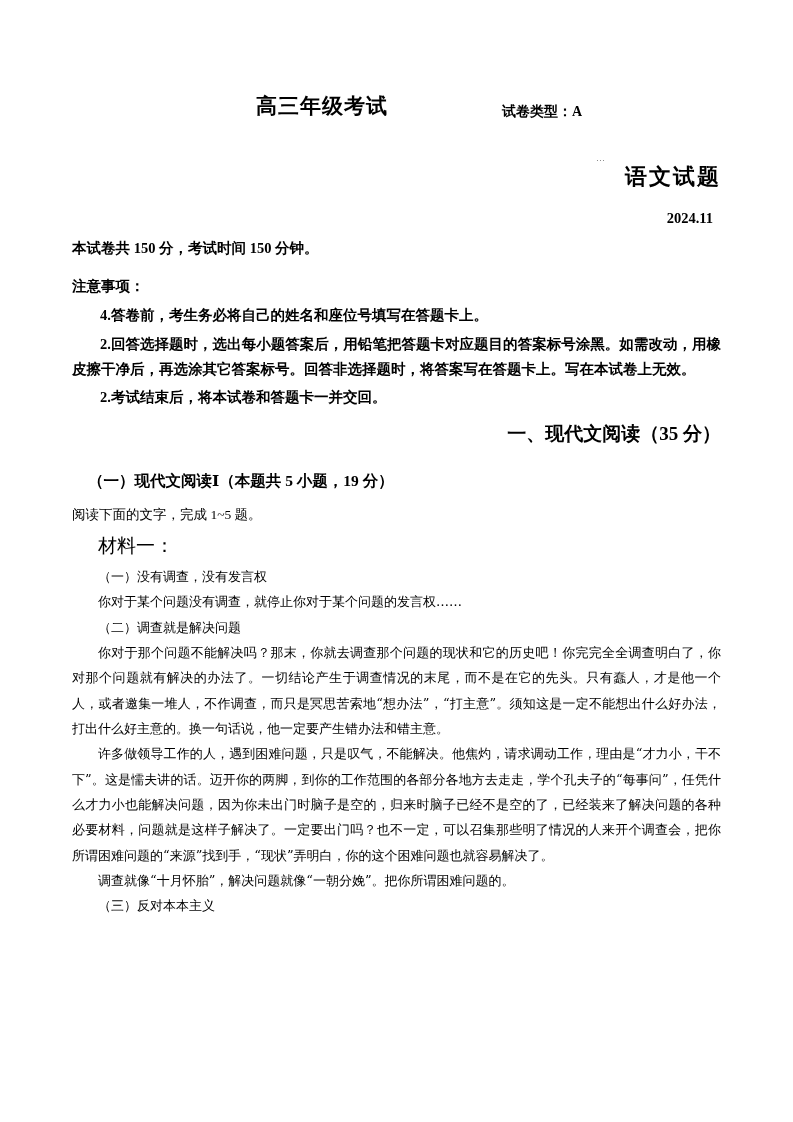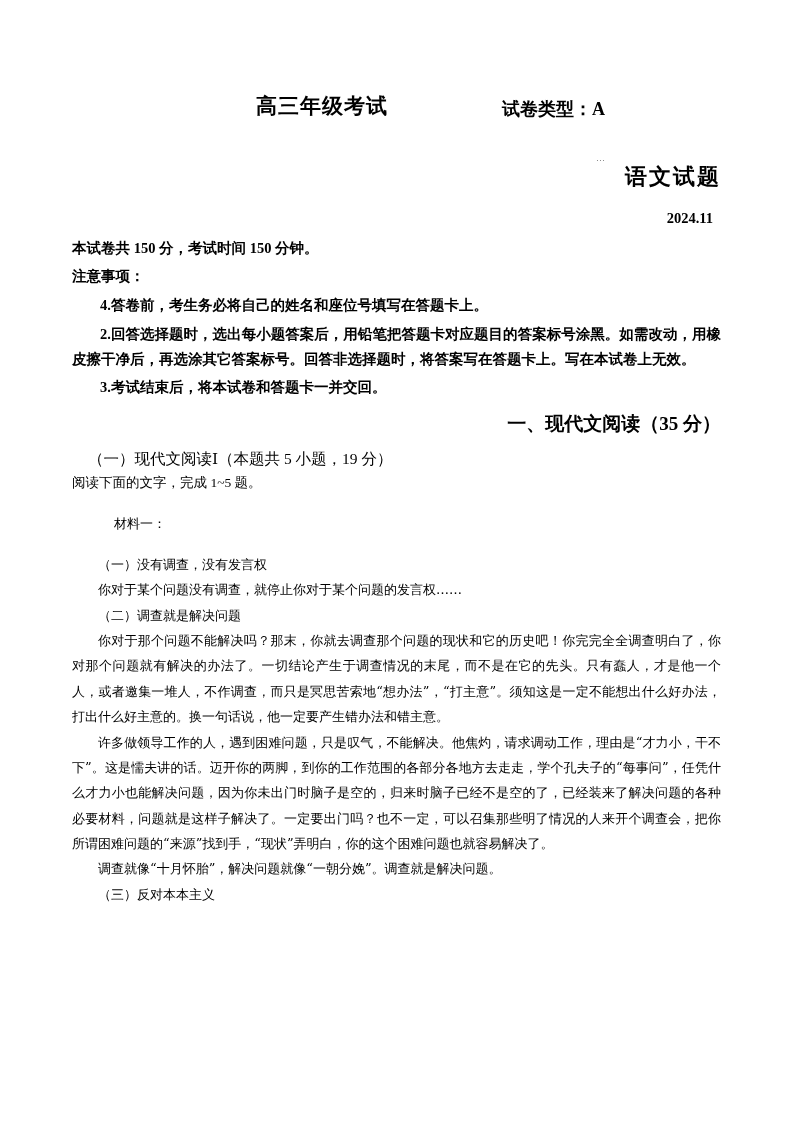--- a/index.html
+++ b/index.html
@@ -42,22 +42,22 @@
     left: 184px;
     top: 0;
     font-size: 21px;
     font-weight: bold;
     letter-spacing: 1px;
     white-space: nowrap;
   }
   .paper-type {
     position: absolute;
     left: 430px;
-    top: 5px;
-    font-size: 18px;
+    top: 11px;
+    font-size: 14px;
     font-weight: bold;
     white-space: nowrap;
   }
 
   .subject-title {
     margin-top: 42px;
     text-align: right;
     font-size: 22px;
     font-weight: bold;
     letter-spacing: 2px;
@@ -71,21 +71,21 @@
     padding-right: 8px;
   }
 
   .score-line {
     margin-top: 10px;
     font-size: 14.5px;
     font-weight: bold;
     line-height: 1.55;
   }
   .notice-head {
-    margin-top: 6px;
+    margin-top: 16px;
     font-size: 14.5px;
     font-weight: bold;
     line-height: 1.6;
   }
   .notice-item {
     font-size: 14.5px;
     font-weight: bold;
     line-height: 1.72;
     text-indent: 28px;
     margin-top: 4px;
@@ -93,45 +93,46 @@
   }
 
   .section-head {
     margin-top: 8px;
     font-size: 19px;
     font-weight: bold;
     line-height: 1.7;
     text-align: right;
   }
   .subsection-head {
-    margin-top: 4px;
+    margin-top: 16px;
     font-size: 15.5px;
-    font-weight: normal;
+    font-weight: bold;
     line-height: 1.75;
     text-indent: 16px;
   }
 
   .reading-instruction {
+    margin-top: 10px;
     font-size: 13.5px;
     line-height: 1.7;
   }
 
   .body-text {
     font-size: 13px;
     line-height: 1.95;
     text-indent: 26px;
     text-align: justify;
     margin: 0;
     font-family: "DejaVu Serif", "Liberation Serif", serif;
   }
   .material-label {
-    font-size: 13px;
+    font-size: 19px;
     line-height: 1.95;
     text-indent: 26px;
-    margin: 16px;
+    margin: 0;
     font-family: "DejaVu Serif", "Liberation Serif", serif;
   }
 </style>
 </head>
 <body>
 
 <div class="page">
 
   <div class="dot-marker">…</div>
 
@@ -142,30 +143,30 @@
 
   <div class="subject-title">语文试题</div>
 
   <div class="exam-date">2024.11</div>
 
   <div class="score-line">本试卷共 150 分，考试时间 150 分钟。</div>
 
   <div class="notice-head">注意事项：</div>
   <div class="notice-item">4.答卷前，考生务必将自己的姓名和座位号填写在答题卡上。</div>
   <div class="notice-item">2.回答选择题时，选出每小题答案后，用铅笔把答题卡对应题目的答案标号涂黑。如需改动，用橡皮擦干净后，再选涂其它答案标号。回答非选择题时，将答案写在答题卡上。写在本试卷上无效。</div>
-  <div class="notice-item">3.考试结束后，将本试卷和答题卡一并交回。</div>
+  <div class="notice-item">2.考试结束后，将本试卷和答题卡一并交回。</div>
 
   <div class="section-head">一、现代文阅读（35 分）</div>
   <div class="subsection-head">（一）现代文阅读Ⅰ（本题共 5 小题，19 分）</div>
 
   <div class="reading-instruction">阅读下面的文字，完成 1~5 题。</div>
 
   <p class="material-label tight">材料一：</p>
 
   <p class="body-text">（一）没有调查，没有发言权</p>
   <p class="body-text">你对于某个问题没有调查，就停止你对于某个问题的发言权……</p>
   <p class="body-text">（二）调查就是解决问题</p>
   <p class="body-text">你对于那个问题不能解决吗？那末，你就去调查那个问题的现状和它的历史吧！你完完全全调查明白了，你对那个问题就有解决的办法了。一切结论产生于调查情况的末尾，而不是在它的先头。只有蠢人，才是他一个人，或者邀集一堆人，不作调查，而只是冥思苦索地“想办法”，“打主意”。须知这是一定不能想出什么好办法，打出什么好主意的。换一句话说，他一定要产生错办法和错主意。</p>
   <p class="body-text">许多做领导工作的人，遇到困难问题，只是叹气，不能解决。他焦灼，请求调动工作，理由是“才力小，干不下”。这是懦夫讲的话。迈开你的两脚，到你的工作范围的各部分各地方去走走，学个孔夫子的“每事问”，任凭什么才力小也能解决问题，因为你未出门时脑子是空的，归来时脑子已经不是空的了，已经装来了解决问题的各种必要材料，问题就是这样子解决了。一定要出门吗？也不一定，可以召集那些明了情况的人来开个调查会，把你所谓困难问题的“来源”找到手，“现状”弄明白，你的这个困难问题也就容易解决了。</p>
-  <p class="body-text">调查就像“十月怀胎”，解决问题就像“一朝分娩”。调查就是解决问题。</p>
+  <p class="body-text">调查就像“十月怀胎”，解决问题就像“一朝分娩”。把你所谓困难问题的。</p>
   <p class="body-text">（三）反对本本主义</p>
 
 </div>
 
 </body></html>

